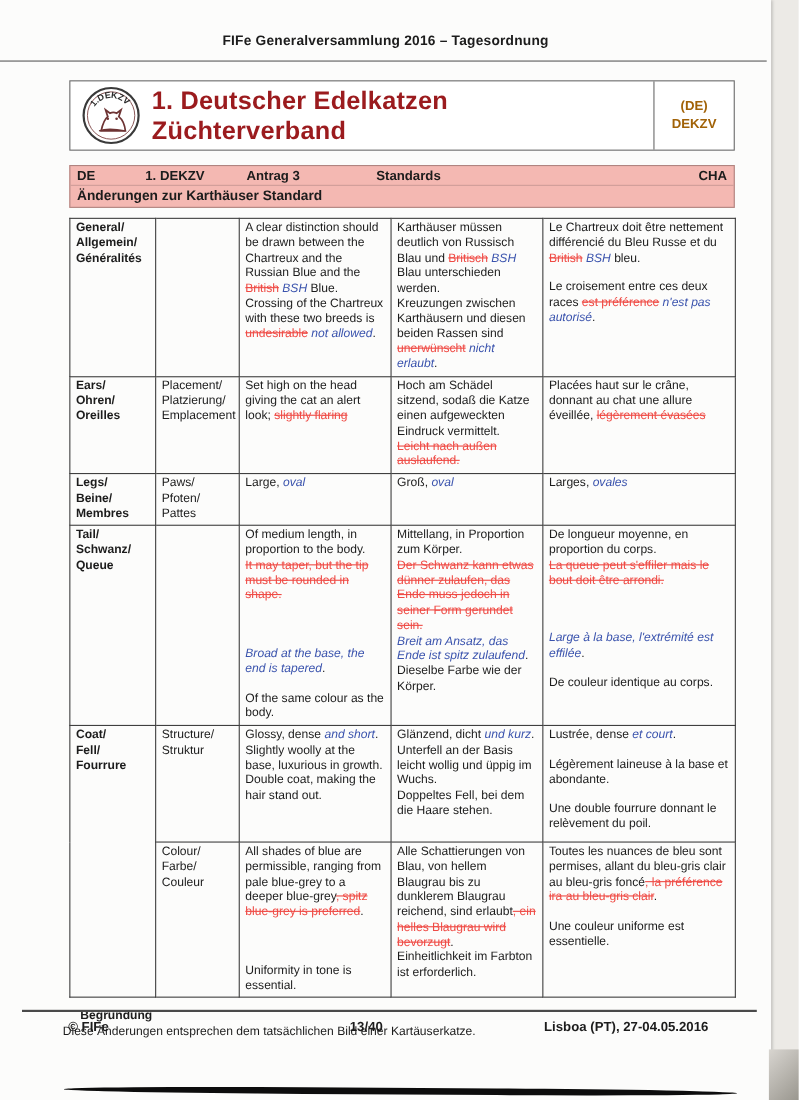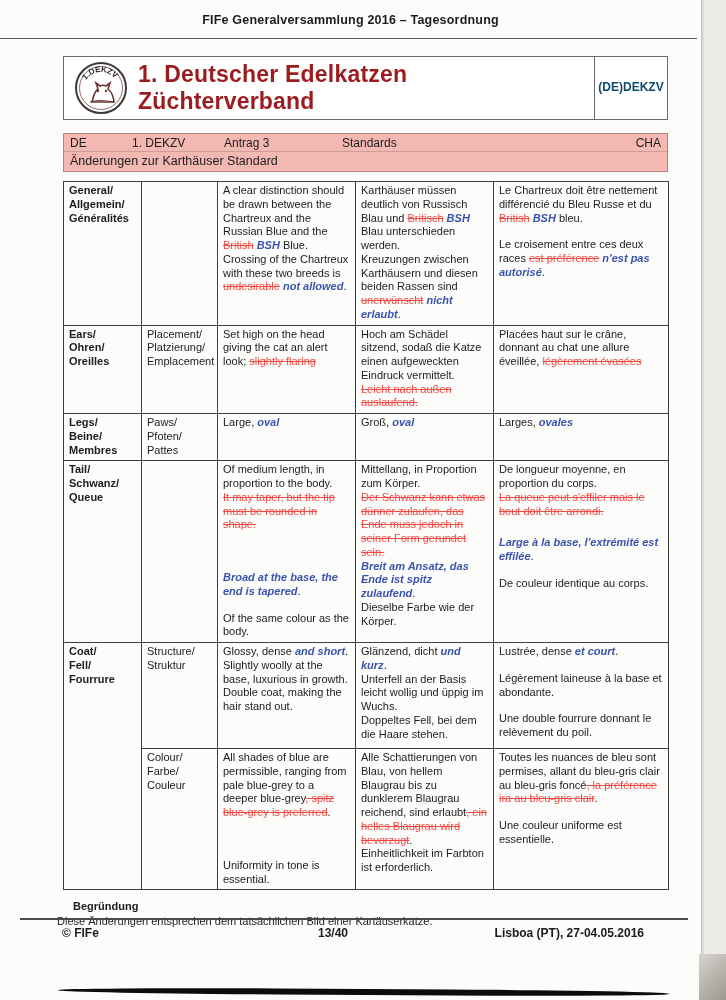--- a/index.html
+++ b/index.html
@@ -9,41 +9,41 @@
     font-family:"Liberation Sans", sans-serif;
     color:#1c1c1c;
     overflow:hidden;
   }
   .paper{
     position:absolute;left:0;top:0;width:701px;height:1000px;
     background:#fcfcfb;
     box-shadow:1px 0 3px rgba(0,0,0,.25);
   }
   
-  .doc-header{padding-top:13px;text-align:center;font-size:12.5px;font-weight:bold;letter-spacing:.2px;}
+  .doc-header{padding-top:30px;text-align:center;font-size:12.5px;font-weight:bold;letter-spacing:.2px;}
   .doc-header-rule{border:0;border-top:1.5px solid #5a5a5a;margin:11px 4px 0 0;}
   
   .org-box{
     margin:17px 33px 0 63px;height:62px;
     border:1.6px solid #6a6a6a;display:flex;align-items:stretch;background:#fff;
   }
   .org-logo{width:74px;display:flex;align-items:center;justify-content:center;}
   .org-title{
     flex:1;display:flex;align-items:center;justify-content:center;
     color:#9b1b1e;font-weight:bold;font-size:23px;letter-spacing:.2px;
   }
   .org-code{
     width:72px;border-left:1.6px solid #6a6a6a;
-    display:flex;flex-direction:row;align-items:center;justify-content:center;
-    color:#0c4a6e;font-weight:bold;font-size:12px;line-height:1.3;margin-left:45px;
+    display:flex;flex-direction:column;align-items:center;justify-content:center;
+    color:#a16207;font-weight:bold;font-size:12px;line-height:1.3;margin-left:45px;
   }
   
   .meta{
     margin:13px 33px 0 63px;border:1.2px solid #b08480;background:#f4b8b2;
-    font-weight:normal;
+    font-weight:bold;
   }
   .meta-row1{display:flex;font-size:12px;padding:2px 6px 1px 6px;border-bottom:1px solid #cf9d98;}
   .m-country{width:62px;}
   .m-club{width:92px;}
   .m-motion{width:118px;}
   .m-category{flex:1;}
   .m-breed{text-align:center;}
   .meta-row2{font-size:12.5px;padding:2px 6px 3px 6px;}
   
   table.std{
@@ -51,21 +51,21 @@
     font-size:11px;line-height:1.25;table-layout:fixed;
   }
   table.std td{
     border:1.2px solid #3f3f3f;vertical-align:top;padding:2px 5px 3px 5px;
     overflow:hidden;
   }
   td.lbl{font-weight:bold;}
   .para{margin:0;}
   .t-n{color:#1c1c1c;}
   .t-d{color:#ef4b45;text-decoration:line-through;}
-  .t-a{color:#3a53ad;font-weight:bold;font-style:italic;}
+  .t-a{color:#3a53ad;font-weight:normal;font-style:italic;}
   
   .reason{margin:9px 33px 0 57px;font-size:11px;line-height:1.35;}
   .reason-h{font-weight:bold;padding-left:16px;}
   .footer{
     position:absolute;left:20px;width:668px;top:918px;
     border-top:2px solid #4a4a4a;padding-top:6px;
   }
   .footer-inner{display:flex;align-items:baseline;font-size:12px;font-weight:bold;padding:0 44px 0 42px;}
   .f-copy{width:180px;}
   .f-page{flex:1;text-align:center;}
@@ -178,21 +178,21 @@
             <div class="para" style="margin-top: 39px;"><span class="t-a">Broad at the base, the end is tapered</span><span class="t-n">.</span></div>
             <div class="para" style="margin-top: 13px;"><span class="t-n">Of the same colour as the body.</span></div>
           </td>
       <td class="txt">
             <div class="para"><span class="t-n">Mittellang, in Proportion zum Körper.</span><br><span class="t-d">Der Schwanz kann etwas dünner zulaufen, das Ende muss jedoch in seiner Form gerundet sein.</span></div>
             <div class="para"><span class="t-a">Breit am Ansatz, das Ende ist spitz zulaufend</span><span class="t-n">.</span></div>
             <div class="para"><span class="t-n">Dieselbe Farbe wie der Körper.</span></div>
           </td>
       <td class="txt">
             <div class="para"><span class="t-n">De longueur moyenne, en proportion du corps.</span><br><span class="t-d">La queue peut s'effiler mais le bout doit être arrondi.</span></div>
-            <div class="para" style="margin-top: 18px;"><span class="t-a">Large à la base, l'extrémité est effilée</span><span class="t-n">.</span></div>
+            <div class="para" style="margin-top: 39px;"><span class="t-a">Large à la base, l'extrémité est effilée</span><span class="t-n">.</span></div>
             <div class="para" style="margin-top: 13px;"><span class="t-n">De couleur identique au corps.</span></div>
           </td>
     </tr>
     <tr style="height:106px">
       <td class="lbl" rowspan="2">Coat/<br>Fell/<br>Fourrure</td>
       <td class="sub">Structure/<br>Struktur</td>
       <td class="txt">
             <div class="para"><span class="t-n">Glossy, dense </span><span class="t-a">and short</span><span class="t-n">.</span><br><span class="t-n">Slightly woolly at the base, luxurious in growth.</span><br><span class="t-n">Double coat, making the hair stand out.</span></div>
           </td>
       <td class="txt">

